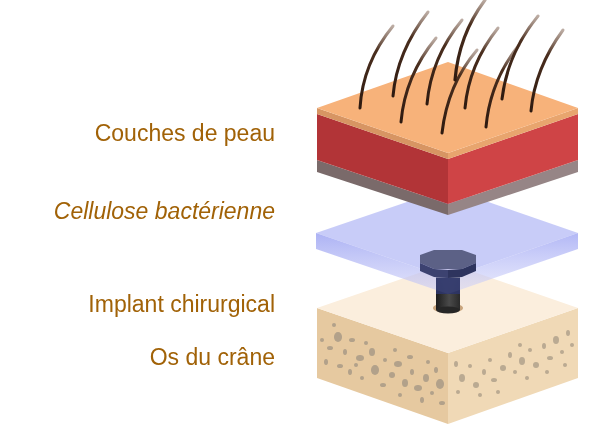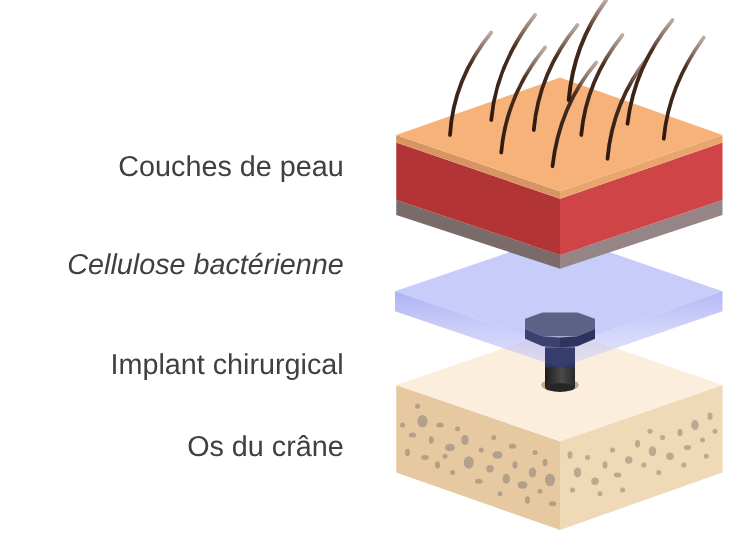--- a/index.html
+++ b/index.html
@@ -3,27 +3,27 @@
   <meta charset="utf-8">
   <style>
     html, body { margin: 0; padding: 0; background: #ffffff; }
     body { width: 600px; height: 432px; position: relative; overflow: hidden; }
     .label {
       position: absolute;
       right: 325px;
       font-family: "Liberation Sans", sans-serif;
       font-weight: 300;
       font-size: 23px;
-      color: #404040;
+      color: #a16207;
       white-space: nowrap;
       line-height: 28px;
     }
     #lbl-skin { top: 119px; }
     #lbl-cellulose { top: 197px; font-style: italic; }
-    #lbl-implant { top: 277px; }
+    #lbl-implant { top: 290px; }
     #lbl-bone { top: 343px; text-align: center; }
     svg { position: absolute; left: 0; top: 0; }
   </style>
 </head>
 <body>
 
 <div class="label" id="lbl-skin">Couches de peau</div>
 <div class="label" id="lbl-cellulose">Cellulose bactérienne</div>
 <div class="label" id="lbl-implant">Implant chirurgical</div>
 <div class="label" id="lbl-bone">Os du crâne</div>

